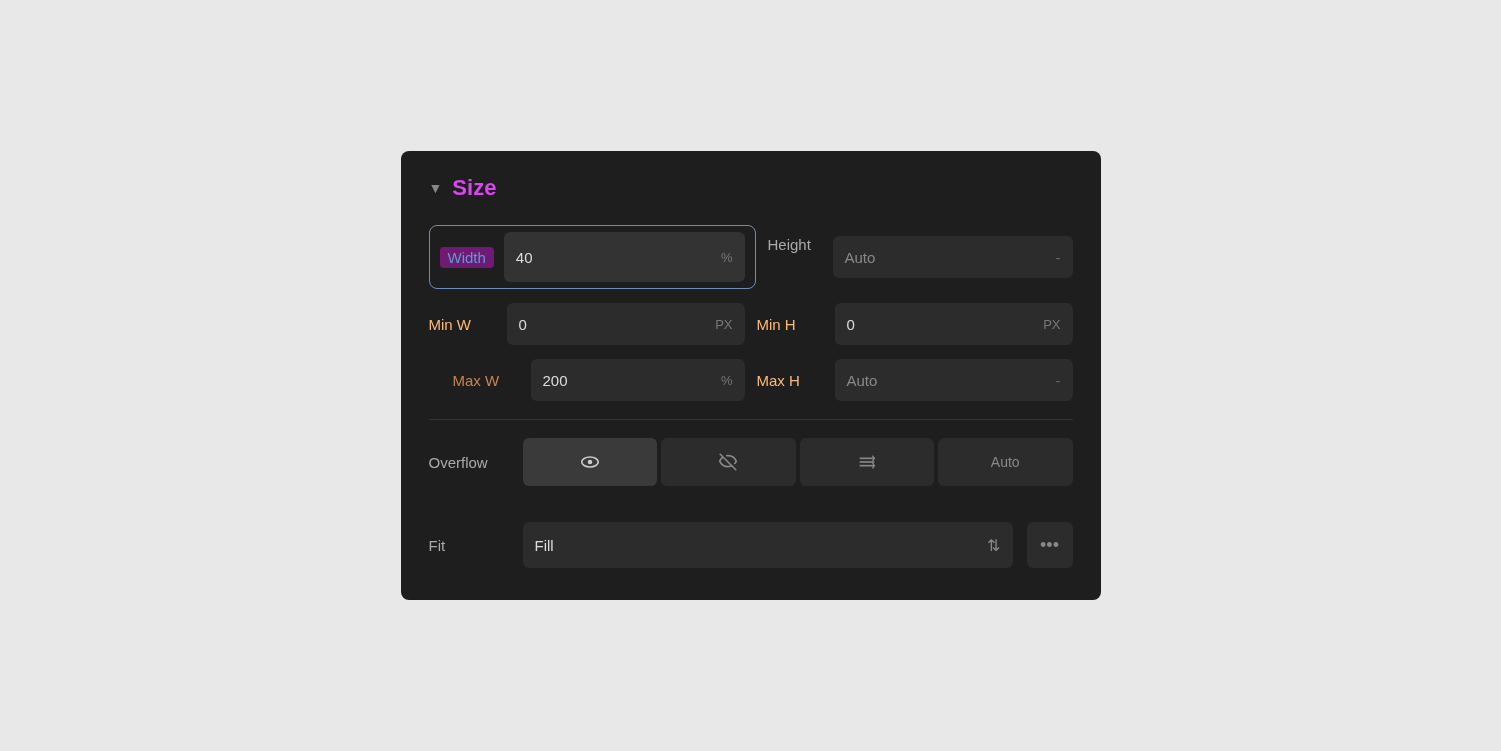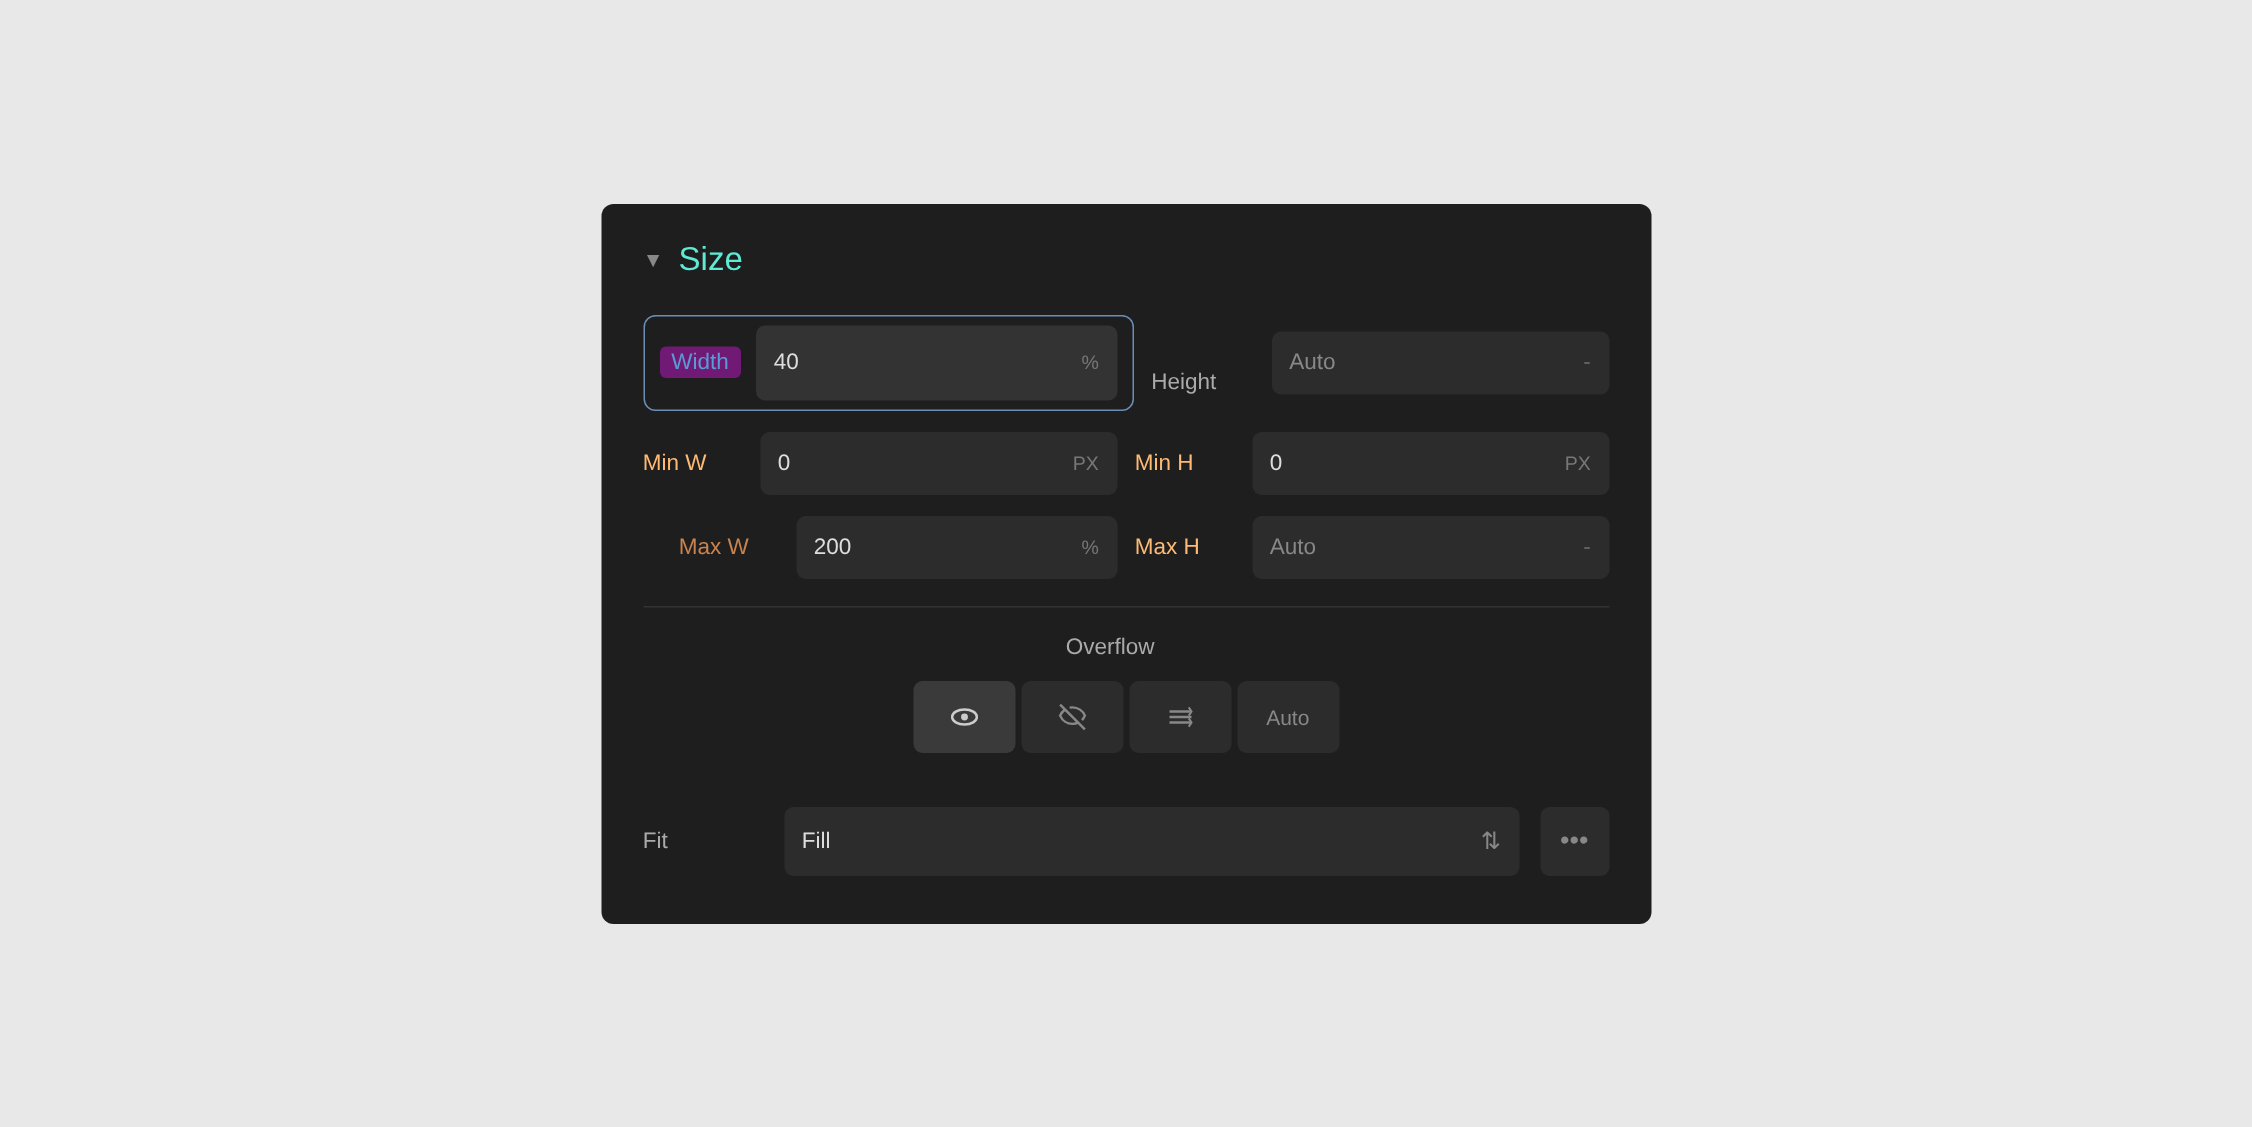--- a/index.html
+++ b/index.html
@@ -21,23 +21,23 @@
     }
 
     .panel-header {
       display: flex;
       align-items: center;
       gap: 10px;
       margin-bottom: 24px;
     }
 
     .panel-title {
-      color: #5eead4;
+      color: #d946ef;
       font-size: 22px;
-      font-weight: 400;
+      font-weight: 700;
       text-align: right;
     }
 
     .chevron-icon {
       color: #888;
       font-size: 14px;
     }
 
     .row {
       display: flex;
@@ -119,22 +119,22 @@
       display: flex;
       align-items: center;
       justify-content: space-between;
       padding: 0 12px;
       height: 50px;
       flex: 1;
     }
 
     .height-group {
       display: flex;
-      align-items: flex-end;
-      gap: 20px;
+      align-items: flex-start;
+      gap: 5px;
       flex: 1;
     }
 
     .height-label {
       color: #aaaaaa;
       font-size: 15px;
       min-width: 60px;
     }
 
     .auto-box {
@@ -163,21 +163,20 @@
       height: 1px;
       background: #333;
       margin: 18px 0;
     }
 
     .overflow-row {
       display: flex;
       align-items: center;
       gap: 14px;
       margin-bottom: 16px;
-      flex-direction: column;
     }
 
     .overflow-label {
       color: #aaaaaa;
       font-size: 15px;
       min-width: 80px;
     }
 
     .overflow-buttons {
       display: flex;

